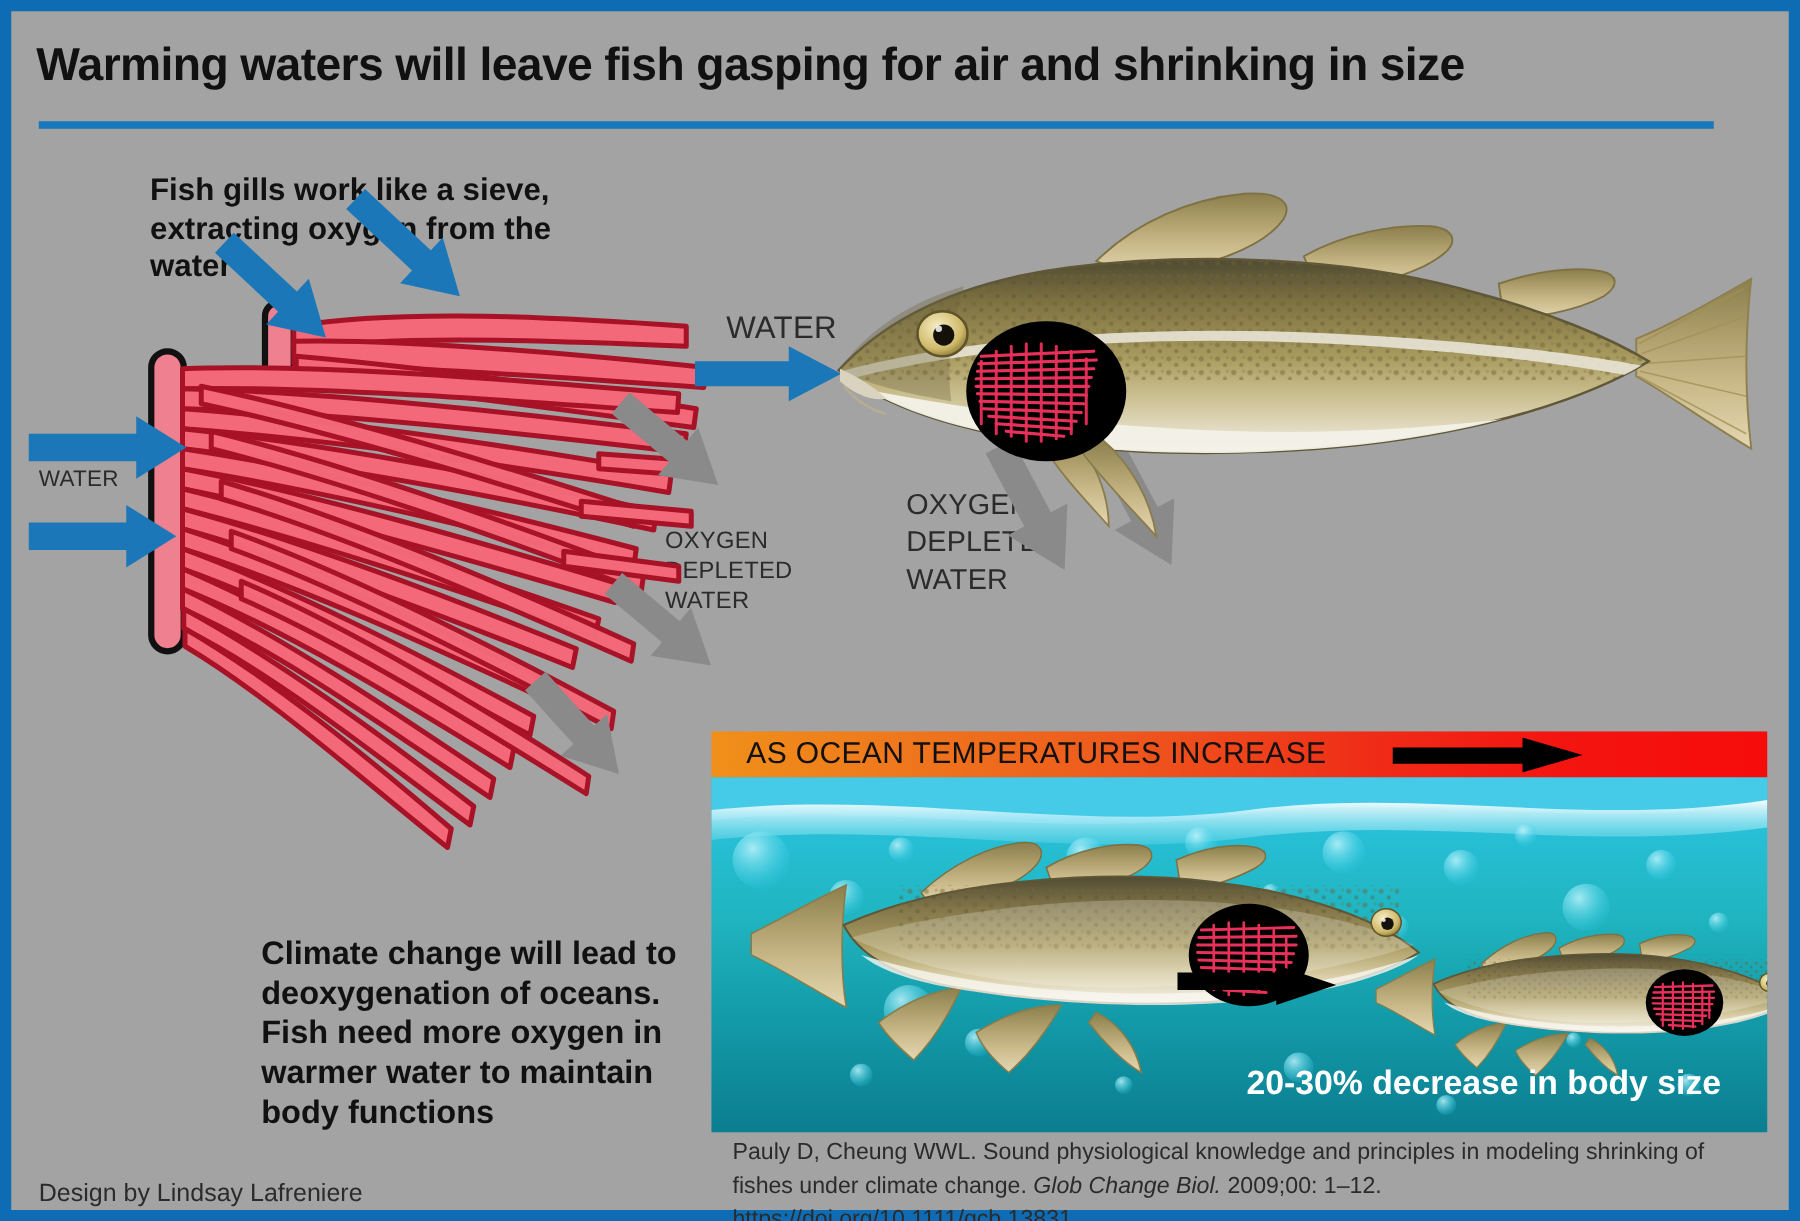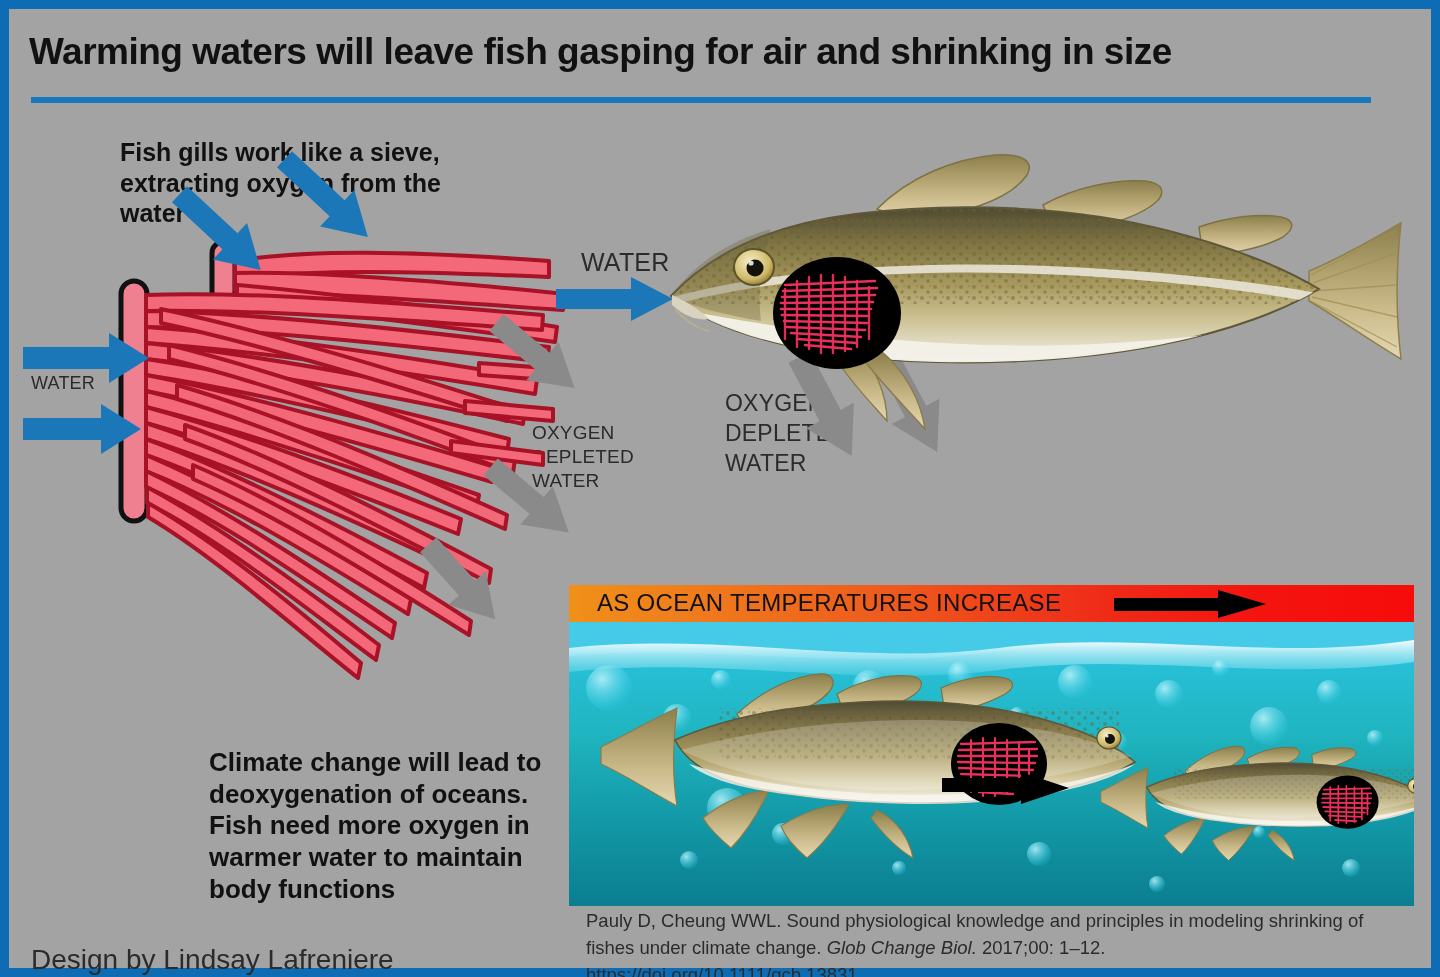--- a/index.html
+++ b/index.html
@@ -18,21 +18,21 @@
   .callout{position:absolute;font-weight:bold;color:#111;line-height:1.22;}
   #callout-gills{left:111px;top:128px;width:390px;font-size:25px;}
   #callout-climate{left:200px;top:738px;width:370px;font-size:26px;}
 
   .plainlabel{position:absolute;color:#2b2b2b;font-size:19px;line-height:1.26;letter-spacing:.2px;}
   #label-water-left{left:22px;top:363px;font-size:18px;}
   #label-water-mid{left:572px;top:238px;font-size:25px;}
   #label-odw-gill{left:523px;top:412px;font-size:19px;}
   #label-odw-fish{left:716px;top:380px;font-size:23px;line-height:1.3;}
 
-  #credit{position:absolute;left:22px;top:935px;font-size:28px;color:#2b2b2b;}
+  #credit{position:absolute;left:22px;top:935px;font-size:20px;color:#2b2b2b;}
 
   
   .layer{position:absolute;left:0;top:0;width:1422px;height:959px;pointer-events:none;}
 
   
   #panel{position:absolute;left:560px;top:576px;width:845px;height:321px;overflow:hidden;}
   #tempbar{position:absolute;left:0;top:0;width:845px;height:37px;
            background:linear-gradient(90deg,#f09019 0%,#ef7d1c 14%,#ee5a1d 38%,#ef2d18 62%,#f41510 80%,#f60c0a 100%);}
   #tempbar-text{position:absolute;left:28px;top:4px;font-size:24px;color:#111;letter-spacing:.3px;}
   #ocean{position:absolute;left:0;top:37px;width:845px;height:284px;
@@ -425,21 +425,22 @@
                 <path d="M415 116 L415 176"></path>
               <path d="M428 116 L428 176"></path>
                 <path d="M441 118 L441 174"></path>
               <path d="M453 122 L453 170"></path>
                 <path d="M462 130 L462 162"></path>
             </g>
           </g>
         </g>
       </svg>
 
+      <div id="decrease-text">20-30% decrease in body size</div>
     </div>
   </div>
 
   <div id="citation">
-    <span>Pauly D, Cheung WWL. Sound physiological knowledge and principles in modeling shrinking of fishes under climate change. </span><i>Glob Change Biol.</i><span> 2017;00: 1–12.</span><br>
+    <span>Pauly D, Cheung WWL. Sound physiological knowledge and principles in modeling shrinking of fishes under climate change. </span><i>Glob Change Biol.</i><span> 2009;00: 1–12.</span><br>
     <span>https://doi.org/10.1111/gcb.13831</span>
   </div>
 
 </div>
 
 </body></html>

